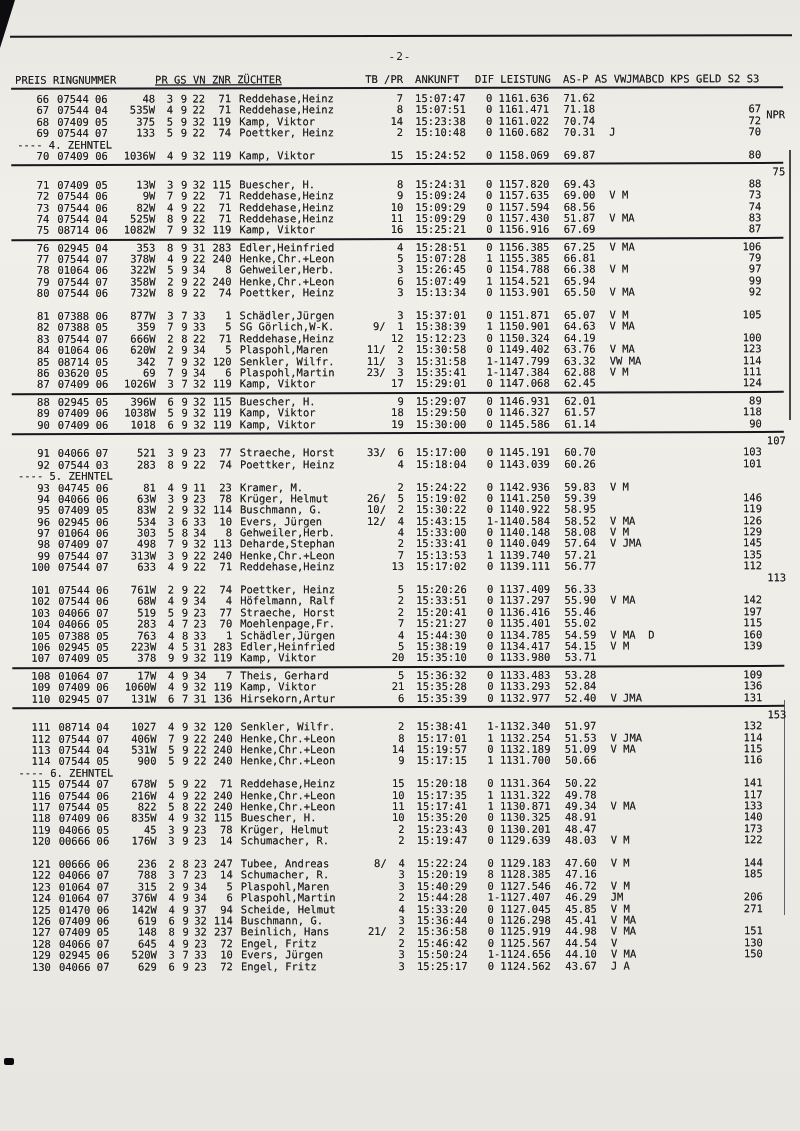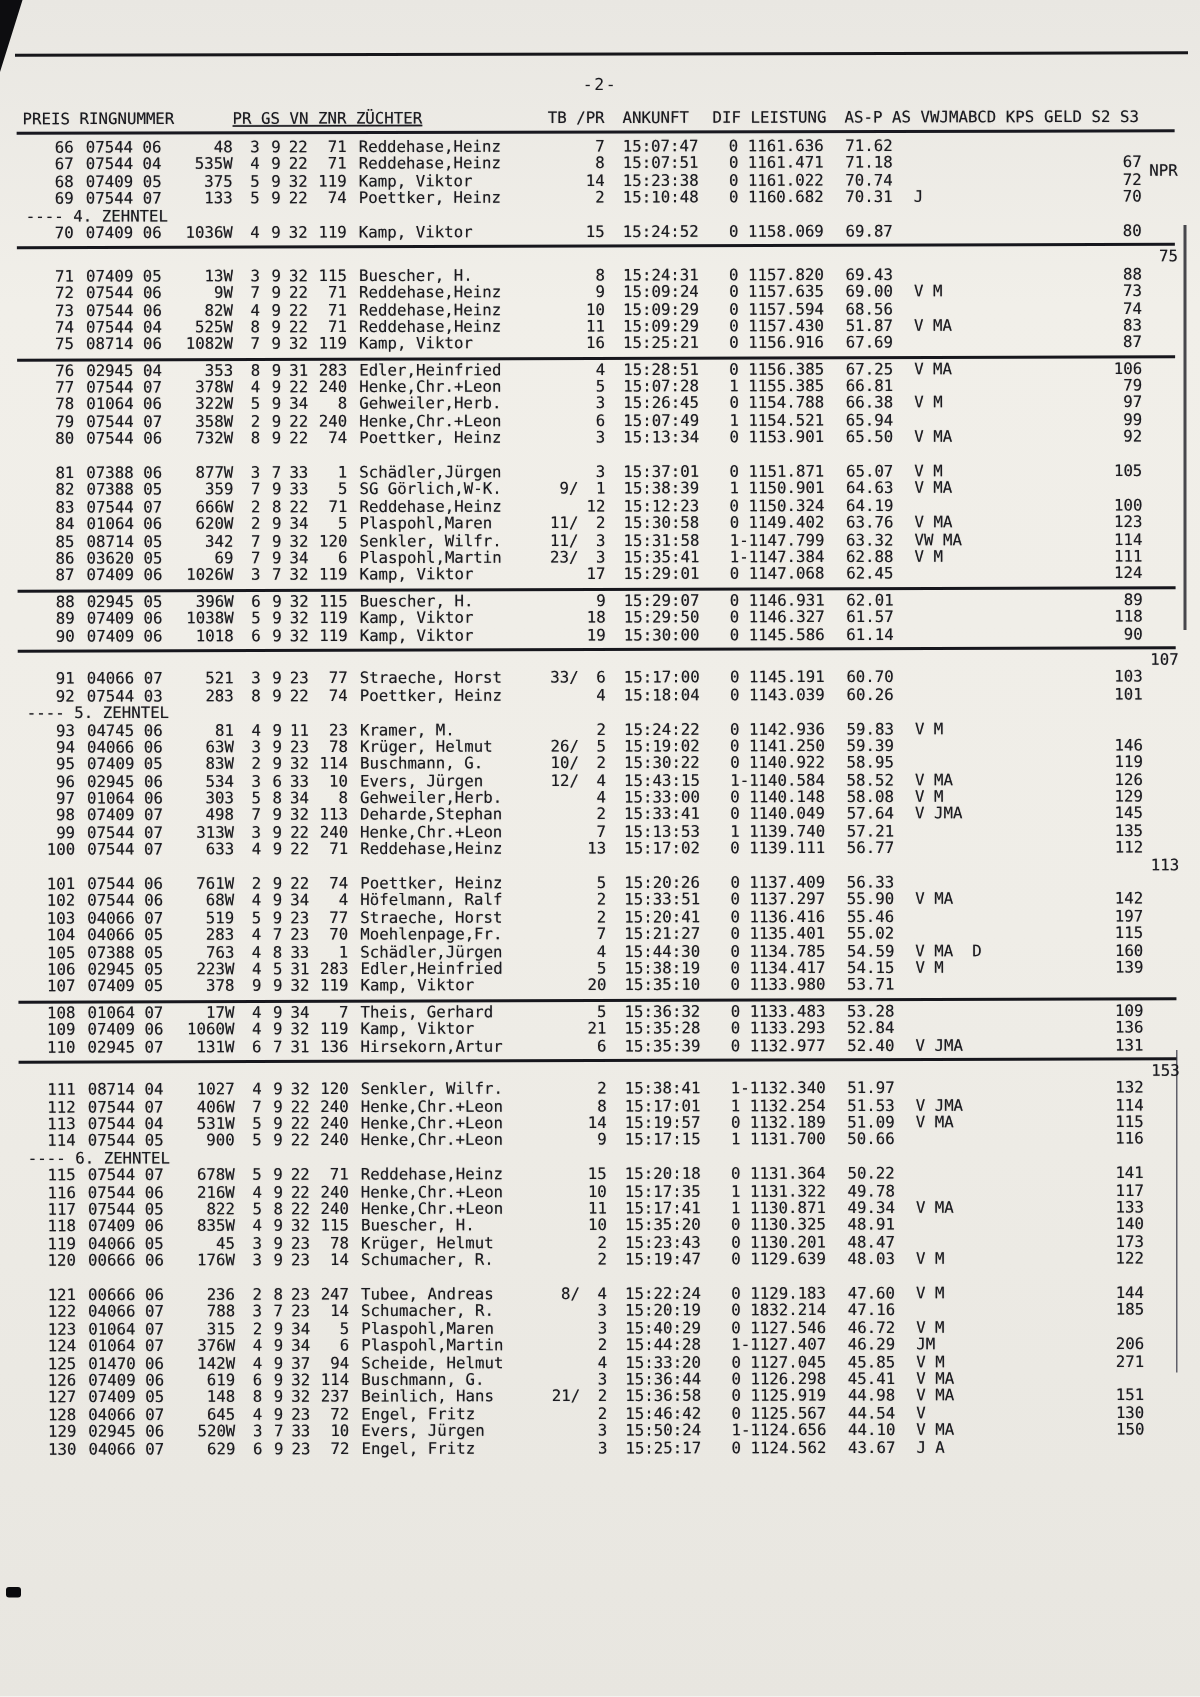--- a/index.html
+++ b/index.html
@@ -1130,21 +1130,21 @@
         <span class="cr1">04066 07</span>
         <span class="cr2">788</span>
         <span class="cpr">3</span>
         <span class="cgs">7</span>
         <span class="cvn">23</span>
         <span class="czn">14</span>
         <span class="cnm">Schumacher, R.</span>
         <span class="ctb"></span>
         <span class="cp2">3</span>
         <span class="can">15:20:19</span>
-        <span class="cdl">0 1832.214</span>
+        <span class="cdl">8 1128.385</span>
         <span class="cas">47.16</span>
         <span class="cmk"></span>
         <span class="cgd"></span>
         <span class="cnp">185</span>
       </div>
       <div class="r">
         <span class="cp">123</span>
         <span class="cr1">01064 07</span>
         <span class="cr2">315</span>
         <span class="cpr">2</span>

